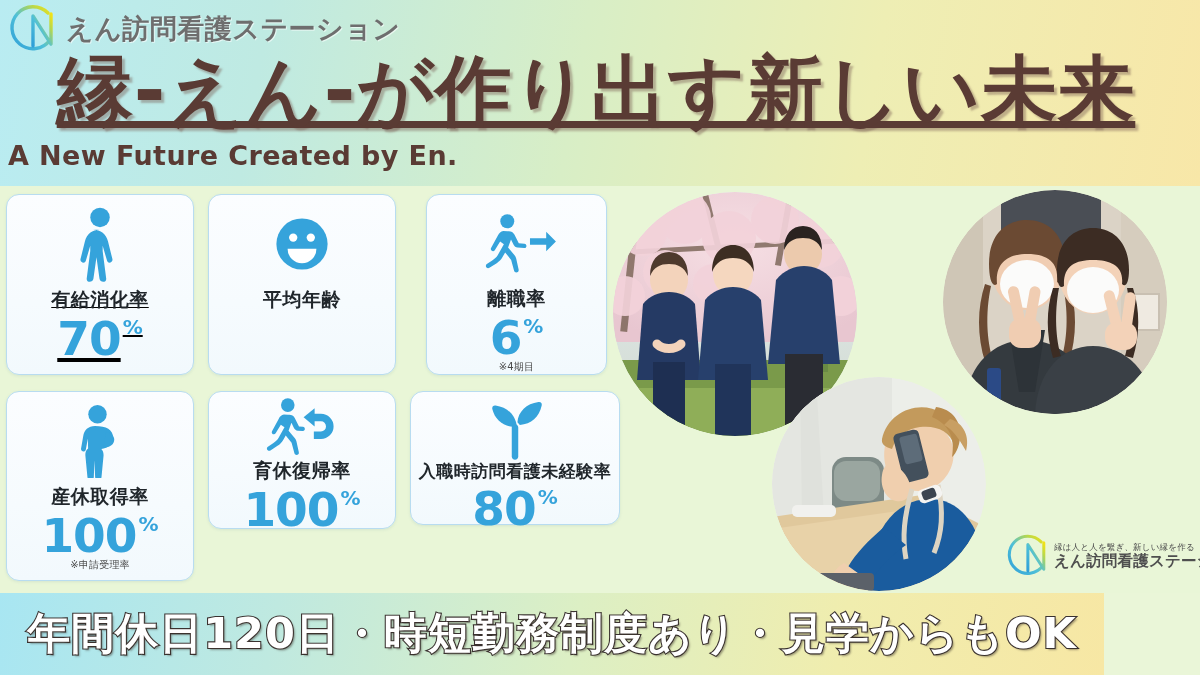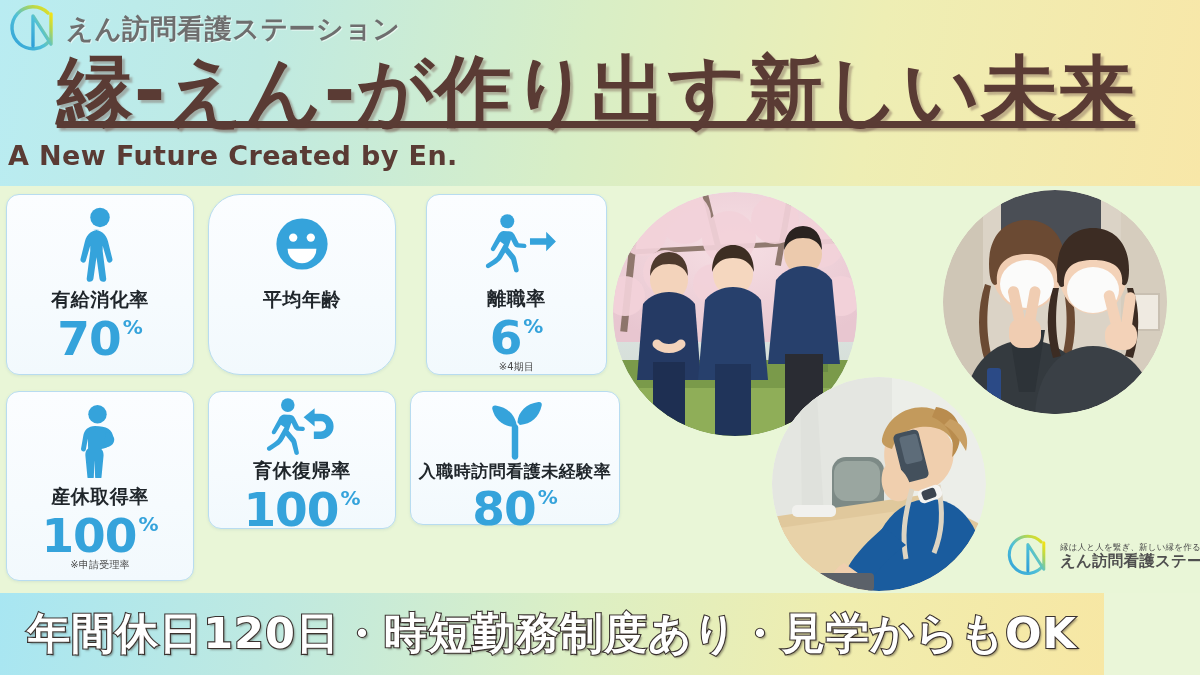--- a/index.html
+++ b/index.html
@@ -75,38 +75,38 @@
     font-size:20px;font-weight:700;color:#35a3db;margin-left:2px;
     font-family:"DejaVu Sans","Liberation Sans",sans-serif;
   }
   .card .note{
     font-size:10px;color:#4a4a4a;margin-top:-1px;letter-spacing:.2px;
     font-family:"DejaVu Sans","Liberation Sans",sans-serif;
   }
   .card.small-lbl .lbl{font-size:17px;}
 
   
-  #card-0{left:6px;  top:194px;width:188px;height:181px;}
-  #card-1{left:208px;top:194px;width:188px;height:181px;border-radius:32px;}
+  #card-0{left:6px;  top:194px;width:188px;height:181px;text-decoration:underline;}
+  #card-1{left:208px;top:194px;width:188px;height:181px;}
   #card-2{left:410px;top:194px;width:181px;height:181px;margin-left:16px;}
   #card-3{left:6px;  top:391px;width:188px;height:190px;}
   #card-4{left:208px;top:391px;width:188px;height:138px;}
   #card-5{left:410px;top:391px;width:210px;height:134px;}
 
   
   .photo{position:absolute;border-radius:50%;overflow:hidden;}
   #photo-team{left:613px;top:192px;width:244px;height:244px;}
   #photo-peace{left:943px;top:190px;width:224px;height:224px;}
   #photo-phone{left:772px;top:377px;width:214px;height:214px;}
   .photo svg{display:block;width:100%;height:100%;}
 
   
   .watermark{
     position:absolute;left:1004px;top:528px;width:188px;height:56px;
-    display:flex;align-items:center;gap:10px;
+    display:flex;align-items:center;gap:4px;
   }
   .watermark .wm-mark{width:46px;height:46px;flex:0 0 auto;}
   .wm-texts{display:flex;flex-direction:column;justify-content:center;line-height:1;}
   .wm-tag{
     font-size:8.5px;color:#4c4c4c;letter-spacing:.2px;white-space:nowrap;
     font-family:"DejaVu Sans","Liberation Sans",sans-serif;margin-bottom:2px;
   }
   .wm-name{
     font-size:15.5px;font-weight:700;color:#4f4f4f;letter-spacing:.2px;white-space:nowrap;
     font-family:"DejaVu Sans","Liberation Sans",sans-serif;

